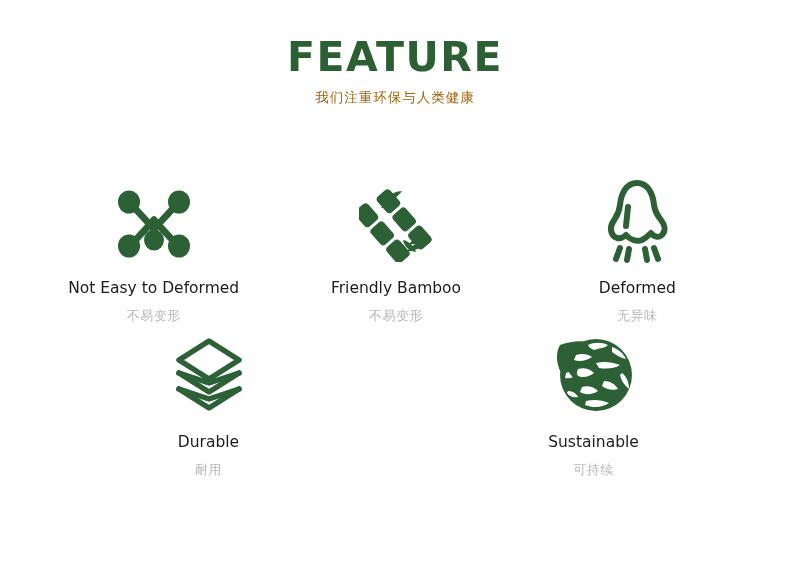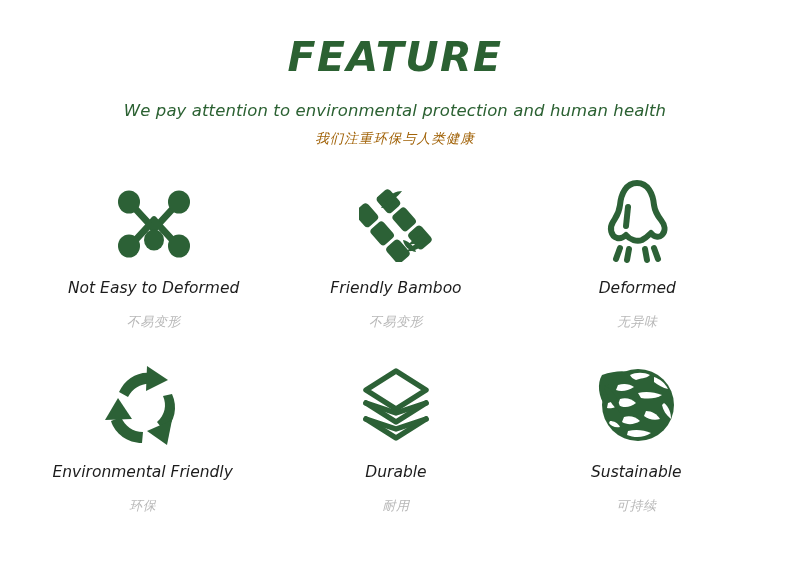--- a/index.html
+++ b/index.html
@@ -14,21 +14,20 @@
     color: #333333;
     overflow: hidden;
     position: relative;
   }
 
   .page {
     width: 790px;
     height: 576px;
     position: relative;
     background: #ffffff;
-    font-style: italic;
   }
 
   
   .header {
     text-align: center;
     padding-top: 36px;
   }
   .feature-title {
     font-family: "DejaVu Sans", sans-serif;
     font-size: 41px;
@@ -56,21 +55,20 @@
   }
 
   
   .grid {
     position: absolute;
     top: 175px;
     left: 0;
     width: 790px;
     display: flex;
     flex-direction: column;
-    row-gap: 24px;
   }
   .row {
     display: flex;
     flex-direction: row;
     width: 790px;
   }
   .cell {
     flex: 1 1 0;
     display: flex;
     flex-direction: column;
@@ -89,21 +87,21 @@
     font-weight: 400;
     color: #1c1c1c;
     margin-top: 8px;
     white-space: nowrap;
   }
   .cell-label-cn {
     font-family: "DejaVu Sans", sans-serif;
     font-size: 13px;
     font-weight: 400;
     color: #b8b8b8;
-    margin-top: 16px;
+    margin-top: 10px;
     letter-spacing: 0.5px;
     white-space: nowrap;
   }
 
   
   .row1 .cell:nth-child(1) { transform: translateX(22px); }
   .row1 .cell:nth-child(2) { transform: translateX(1px); }
   .row1 .cell:nth-child(3) { transform: translateX(-21px); }
   .row2 .cell:nth-child(1) { transform: translateX(11px); }
   .row2 .cell:nth-child(2) { transform: translateX(1px); }
@@ -113,21 +111,20 @@
 
   svg { display: block; }
 </style>
 </head>
 <body>
 
 <div class="page">
 
   <div class="header">
     <div class="feature-title">FEATURE</div>
-    <div class="subtitle-en">We pay attention to environmental protection and human health</div>
     <div class="subtitle-cn">我们注重环保与人类健康</div>
   </div>
 
   <div class="grid">
 
     <div class="row row1">
 
       <div class="cell">
         <div class="icon-box">
           <svg width="80" height="78" viewBox="0 0 80 78" aria-hidden="true">
@@ -207,48 +204,20 @@
             </g>
           </svg>
         </div>
         <div class="cell-label">Deformed</div>
         <div class="cell-label-cn">无异味</div>
       </div>
     </div>
 
     <div class="row row2">
 
-      <div class="cell">
-        <div class="icon-box">
-          <svg width="82" height="82" viewBox="0 0 82 82" aria-hidden="true">
-            <g fill="#2c6136">
-
-              <path d="M17 28
-                       C 23 15, 36 7, 49 9
-                       L 49 20
-                       C 40 19, 31 24, 26 33 Z"></path>
-              <path d="M45 2 L 66 16 L 44 27 Z"></path>
-
-              <path d="M70 30
-                       C 76 43, 73 58, 62 67
-                       L 55 58
-                       C 63 51, 65 41, 61 32 Z"></path>
-              <path d="M70 56 L 65 81 L 45 67 Z"></path>
-
-              <path d="M40 79
-                       C 26 79, 13 70, 9 57
-                       L 19 53
-                       C 23 62, 31 68, 41 68 Z"></path>
-              <path d="M3 56 L 16 34 L 30 55 Z"></path>
-            </g>
-          </svg>
-        </div>
-        <div class="cell-label">Environmental Friendly</div>
-        <div class="cell-label-cn">环保</div>
-      </div>
 
       <div class="cell">
         <div class="icon-box">
           <svg width="70" height="80" viewBox="0 0 70 80" aria-hidden="true">
             <g fill="none" stroke="#2c6136" stroke-width="5.5" stroke-linejoin="round" stroke-linecap="round">
               <path d="M35 6 L 65 25 L 35 44 L 5 25 Z"></path>
               <path d="M5 38 L 35 57 L 65 38"></path>
               <path d="M5 38 L 35 48 L 65 38"></path>
               <path d="M5 54 L 35 73 L 65 54"></path>
               <path d="M5 54 L 35 64 L 65 54"></path>

